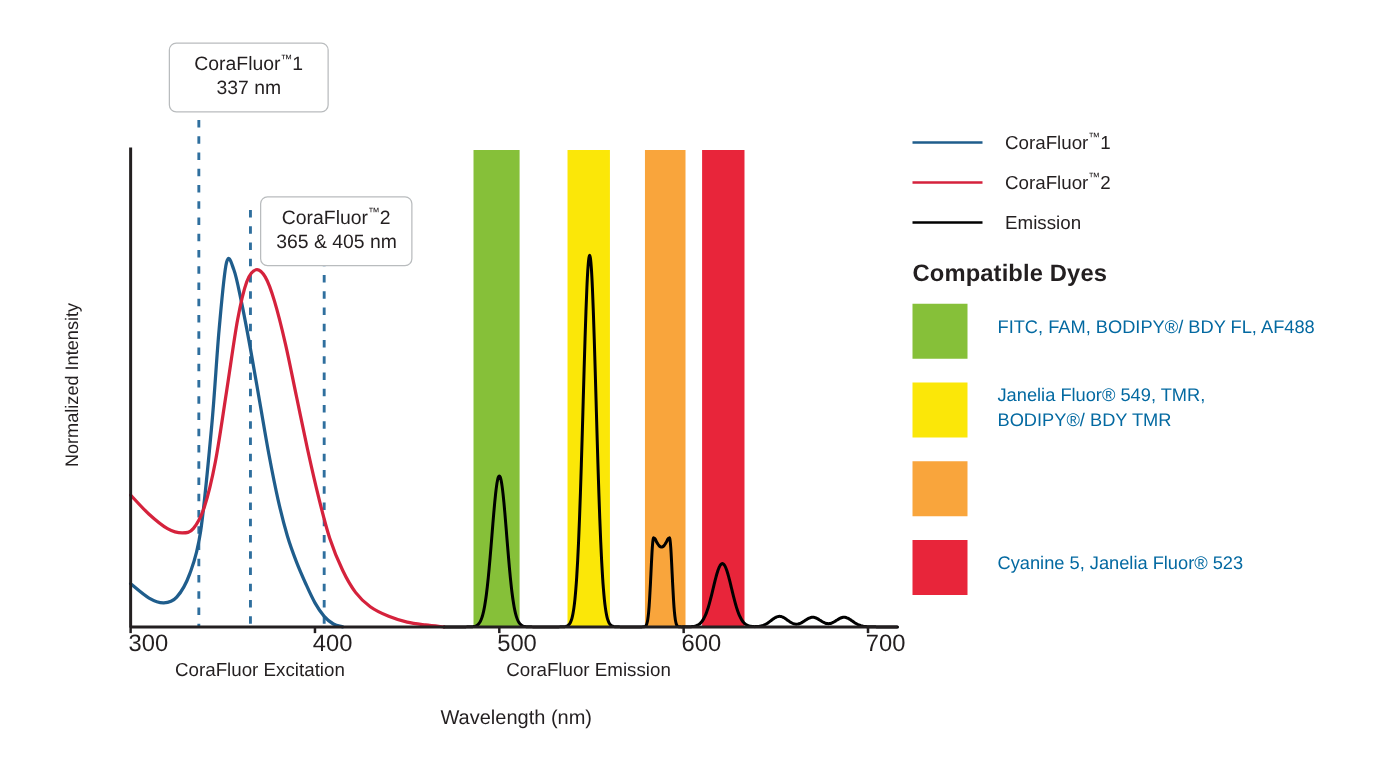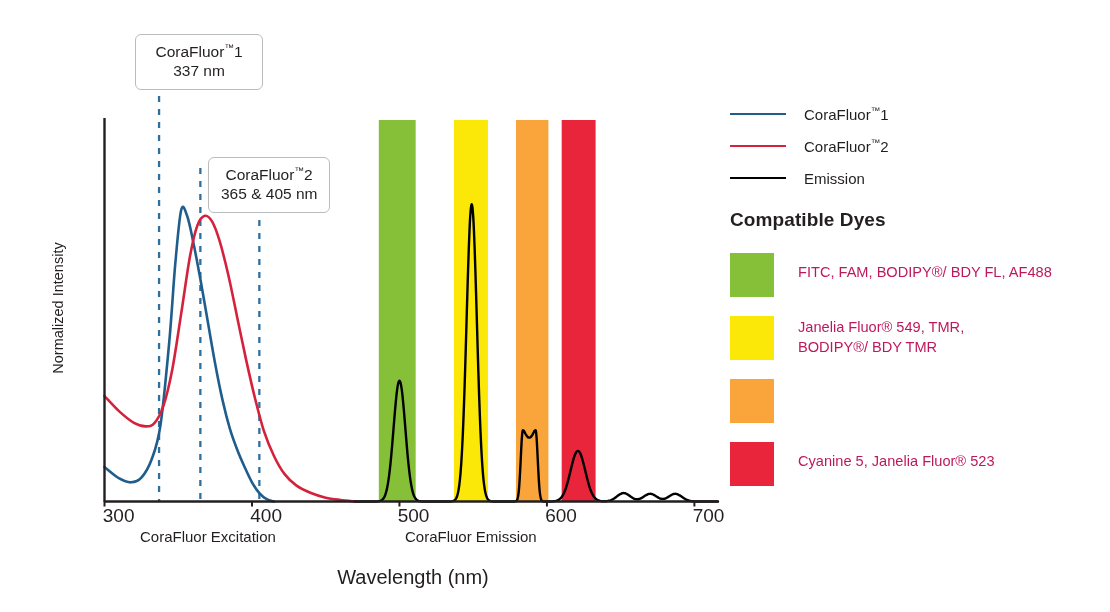--- a/index.html
+++ b/index.html
@@ -21,38 +21,38 @@
   .callout .l1{display:block;white-space:nowrap;}
   .callout .l2{display:block;white-space:nowrap;}
   .tm{font-size:9.5px;vertical-align:super;letter-spacing:0;}
 
   #callout1{left:135px;top:34px;width:128px;}
   #callout2{left:208px;top:157px;width:122px;}
 
   
   .axtick{position:absolute;font-size:19px;color:#231f20;text-align:right;width:60px;}
   .sublabel{position:absolute;font-size:15px;color:#231f20;}
-  #xlabel{position:absolute;font-size:20px;color:#231f20;text-align:center;
+  #xlabel{position:absolute;font-size:16px;color:#231f20;text-align:center;
           left:288px;top:566px;width:250px;}
   #ylabel{position:absolute;font-size:14.5px;color:#231f20;
           left:-27px;top:300px;width:170px;text-align:center;
           transform:rotate(-90deg);transform-origin:50% 50%;}
 
   
   #rightpanel{position:absolute;left:730px;top:105px;width:370px;}
   .legrow{display:flex;align-items:center;margin-bottom:14px;height:18px;}
   .legline{width:56px;height:0;border-top-width:2.6px;border-top-style:solid;
            margin-right:18px;flex:none;}
   .leglabel{font-size:15px;color:#231f20;white-space:nowrap;}
 
-  #dyes-title{font-size:19px;color:#231f20;margin-top:22px;margin-bottom:22px;
+  #dyes-title{font-size:19px;color:#231f20;margin-top:22px;margin-bottom:12px;
               font-weight:600;letter-spacing:.1px;}
   .dyerow{display:flex;align-items:flex-start;margin-bottom:19px;}
   .swatch{width:44px;height:44px;flex:none;margin-right:24px;}
-  .dyelabel{font-size:14.6px;color:#be185d;line-height:1.35;padding-top:10px;}
+  .dyelabel{font-size:14.6px;color:#0369a1;line-height:1.35;padding-top:10px;}
   .dyelabel.two{padding-top:2px;}
   .dyelabel .ln{display:block;white-space:nowrap;}
 </style>
 </head>
 <body>
 
 <div id="stage">
 
   <svg class="plot" id="plotsvg" viewBox="0 0 1110 612" xmlns="http://www.w3.org/2000/svg">
     <g id="bands-group">

